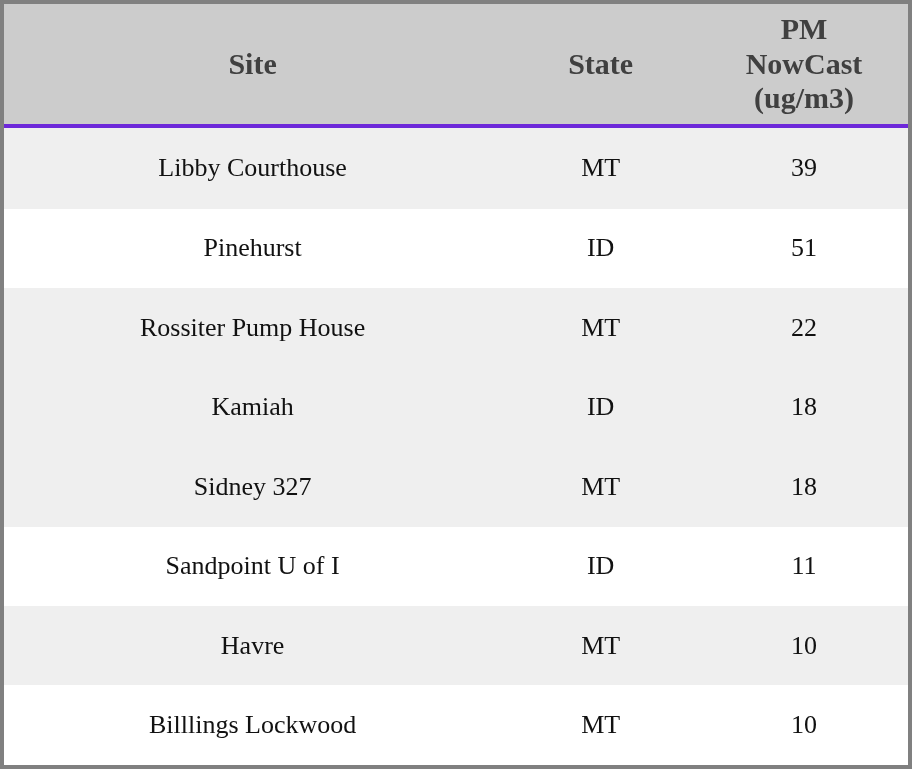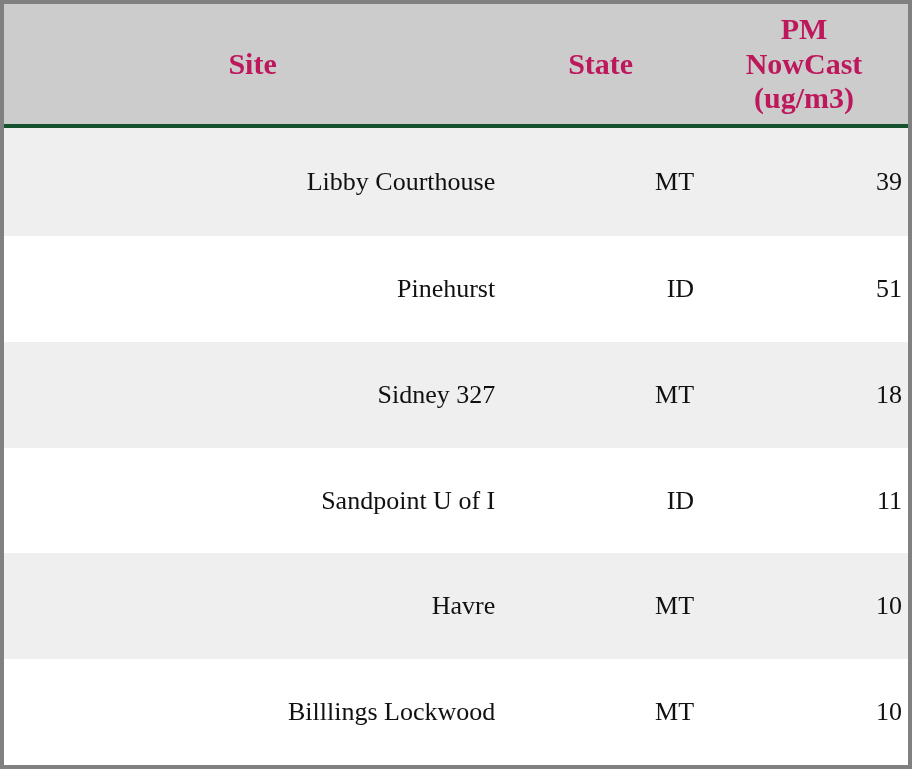--- a/index.html
+++ b/index.html
@@ -21,35 +21,35 @@
     background: #ffffff;
   }
   table {
     border-collapse: collapse;
     width: 100%;
     height: 100%;
     table-layout: fixed;
   }
   thead th {
     background: #cccccc;
-    color: #be185d;
+    color: #404040;
     font-family: "Liberation Serif", serif;
     font-weight: bold;
     font-size: 30px;
     text-align: center;
     vertical-align: middle;
     padding: 8px 6px;
-    border-bottom: 4px solid #14532d;
+    border-bottom: 4px solid #6d28d9;
     line-height: 1.15;
   }
   tbody td {
     font-family: "Liberation Serif", serif;
     font-size: 26px;
     color: #111111;
-    text-align: right;
+    text-align: center;
     vertical-align: middle;
     padding: 6px 6px;
     border: none;
   }
   tbody tr.odd td {
     background: #efefef;
   }
   tbody tr.even td {
     background: #ffffff;
   }
@@ -87,20 +87,30 @@
         <td>Libby Courthouse</td>
         <td>MT</td>
         <td>39</td>
       </tr>
       <tr class="even">
         <td>Pinehurst</td>
         <td>ID</td>
         <td>51</td>
       </tr>
       <tr class="odd">
+        <td>Rossiter Pump House</td>
+        <td>MT</td>
+        <td>22</td>
+      </tr>
+      <tr class="odd">
+        <td>Kamiah</td>
+        <td>ID</td>
+        <td>18</td>
+      </tr>
+      <tr class="odd">
         <td>Sidney 327</td>
         <td>MT</td>
         <td>18</td>
       </tr>
       <tr class="even">
         <td>Sandpoint U of I</td>
         <td>ID</td>
         <td>11</td>
       </tr>
       <tr class="odd">

